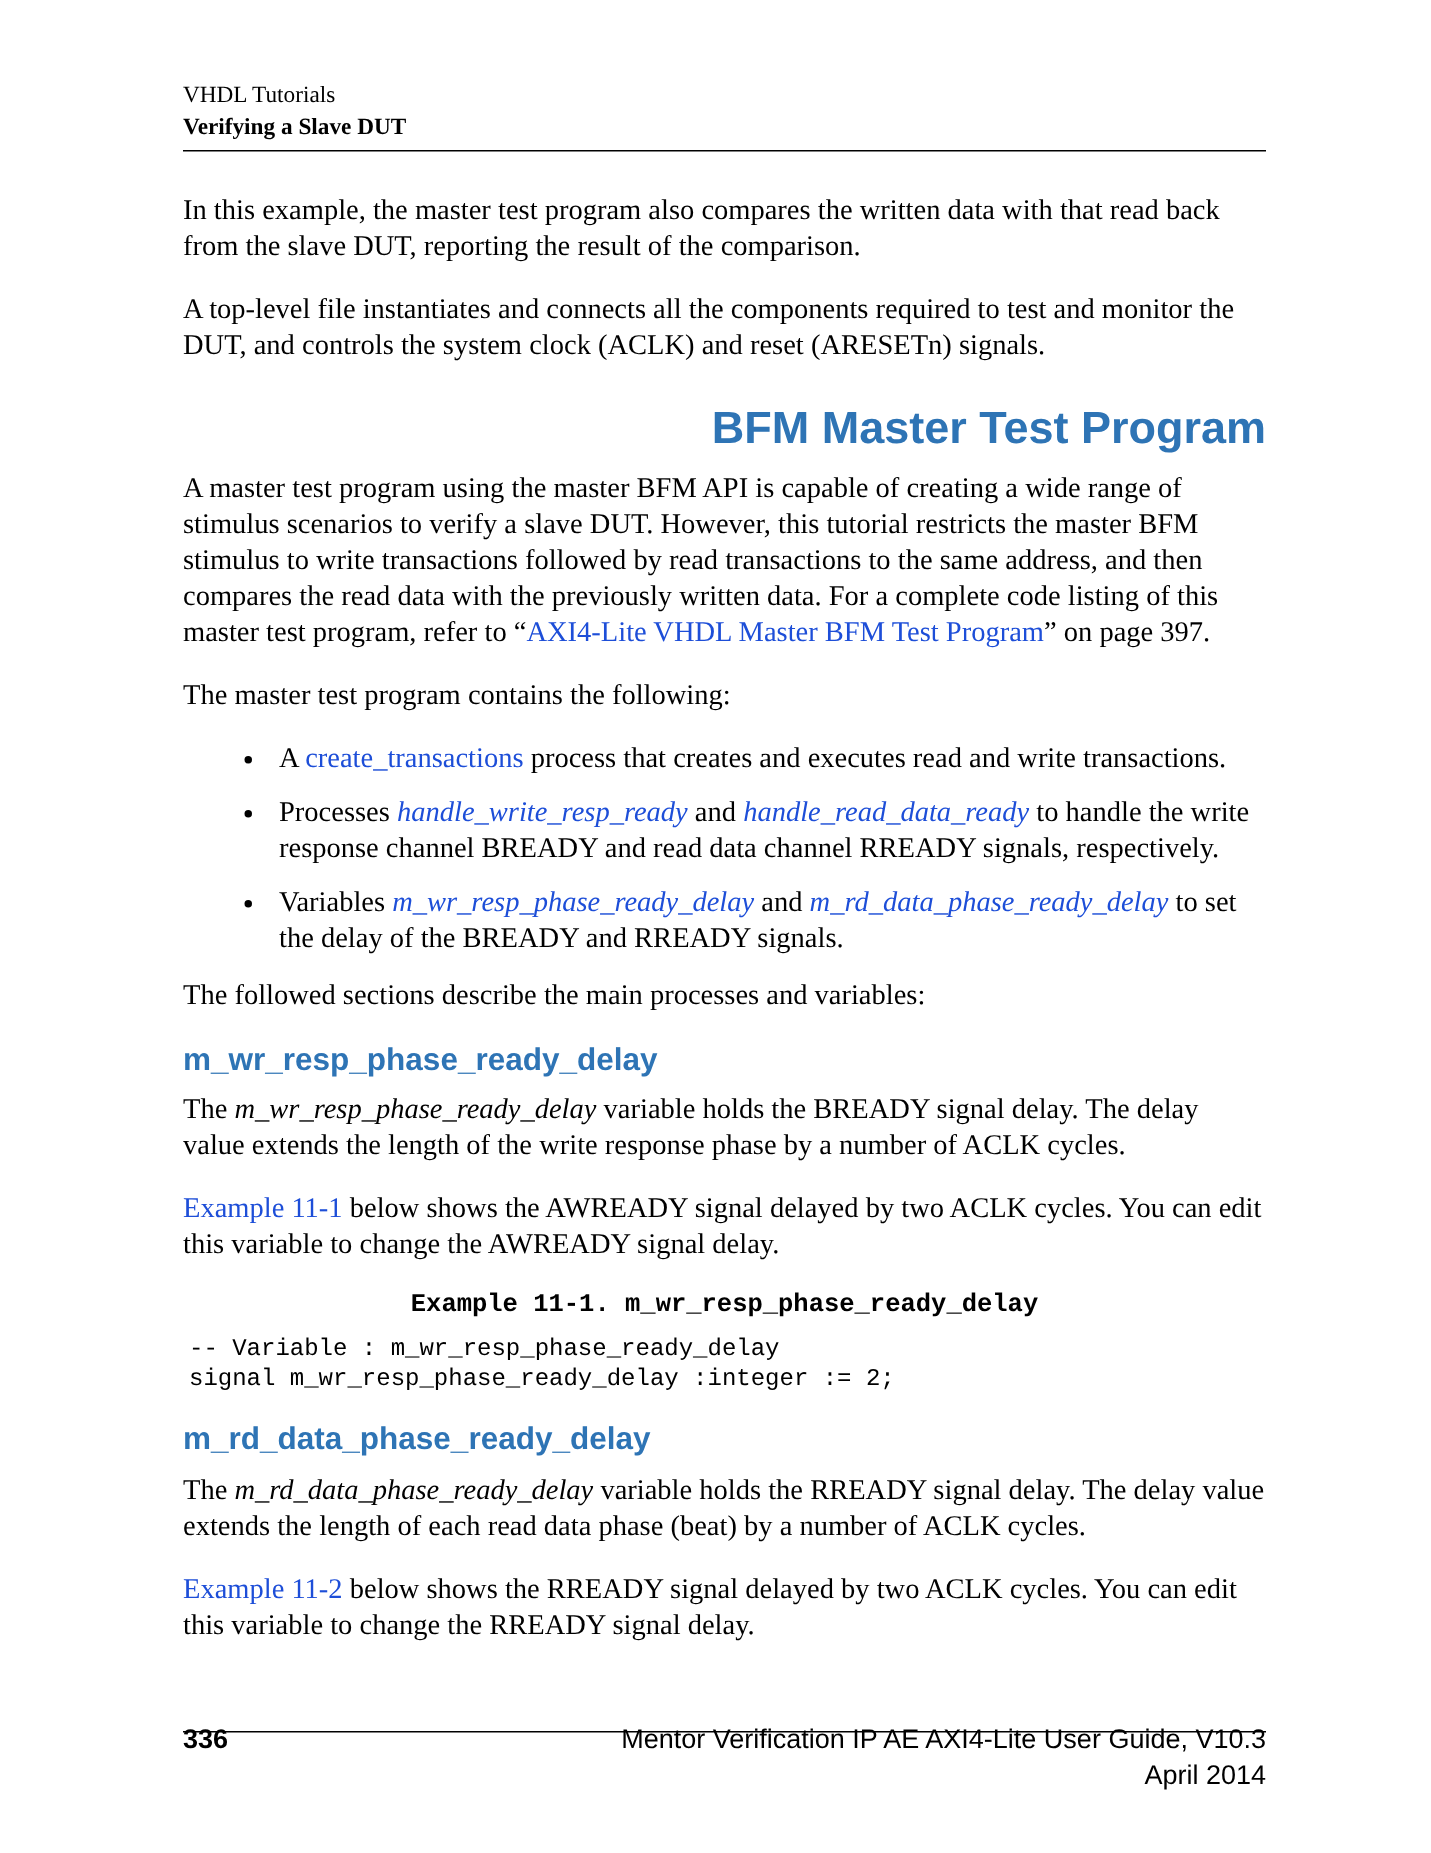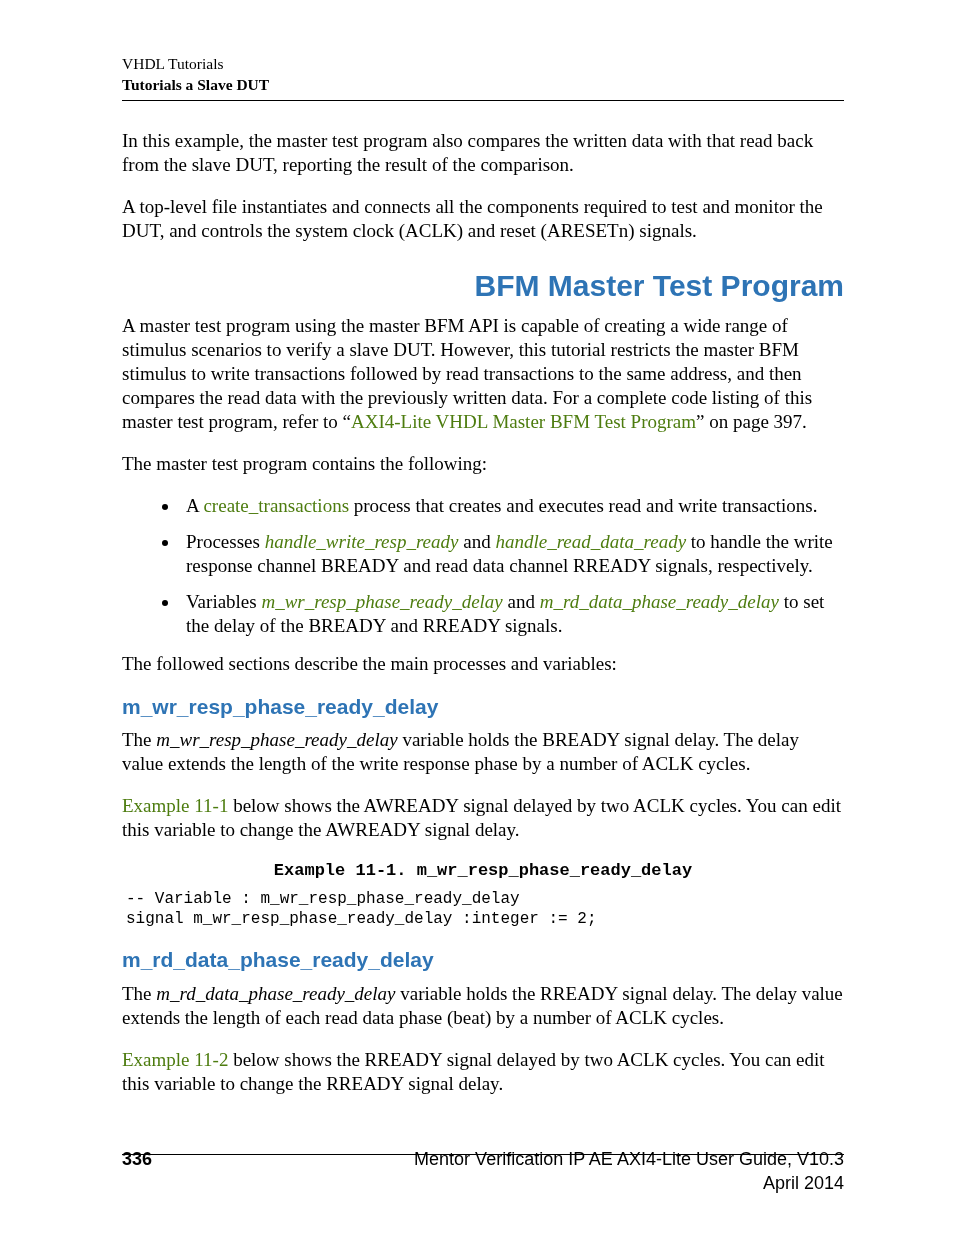--- a/index.html
+++ b/index.html
@@ -45,21 +45,21 @@
   }
   ul.bullets {
     margin: 0 0 14px 0;
     padding-left: 58px;
   }
   ul.bullets li {
     margin-bottom: 12px;
     padding-left: 6px;
     font-family: Liberation Serif, serif;
   }
-  a.link { color: #4d7c0f; text-decoration: none; }
+  a.link { color: #1d4ed8; text-decoration: none; }
   .italic { font-style: italic; }
   .example-title {
     font-family: Liberation Mono, monospace;
     font-weight: bold;
     text-align: center;
     font-size: 17px;
     margin: 14px 0 8px 0;
   }
   pre.code {
     font-family: "Courier New", Courier, monospace;
@@ -90,21 +90,21 @@
     align-items: flex-start;
   }
   .footer .pageno { font-weight: bold; }
   .footer .right { text-align: right; line-height: 1.3; }
 </style>
 </head>
 <body>
 
 <div class="header-block">
   <div>VHDL Tutorials</div>
-  <div class="header-bold">Tutorials a Slave DUT</div>
+  <div class="header-bold">Verifying a Slave DUT</div>
 </div>
 <hr class="rule">
 
 <p class="body">In this example, the master test program also compares the written data with that read back from the slave DUT, reporting the result of the comparison.</p>
 <p class="body">A top-level file instantiates and connects all the components required to test and monitor the DUT, and controls the system clock (ACLK) and reset (ARESETn) signals.</p>
 
 <h1 class="section">BFM Master Test Program</h1>
 
 <p class="body">
   <span>A master test program using the master BFM API is capable of creating a wide range of stimulus scenarios to verify a slave DUT. However, this tutorial restricts the master BFM stimulus to write transactions followed by read transactions to the same address, and then compares the read data with the previously written data. For a complete code listing of this master test program, refer to “</span><a class="link" href="#">AXI4-Lite VHDL Master BFM Test Program</a><span>” on page 397.</span>

